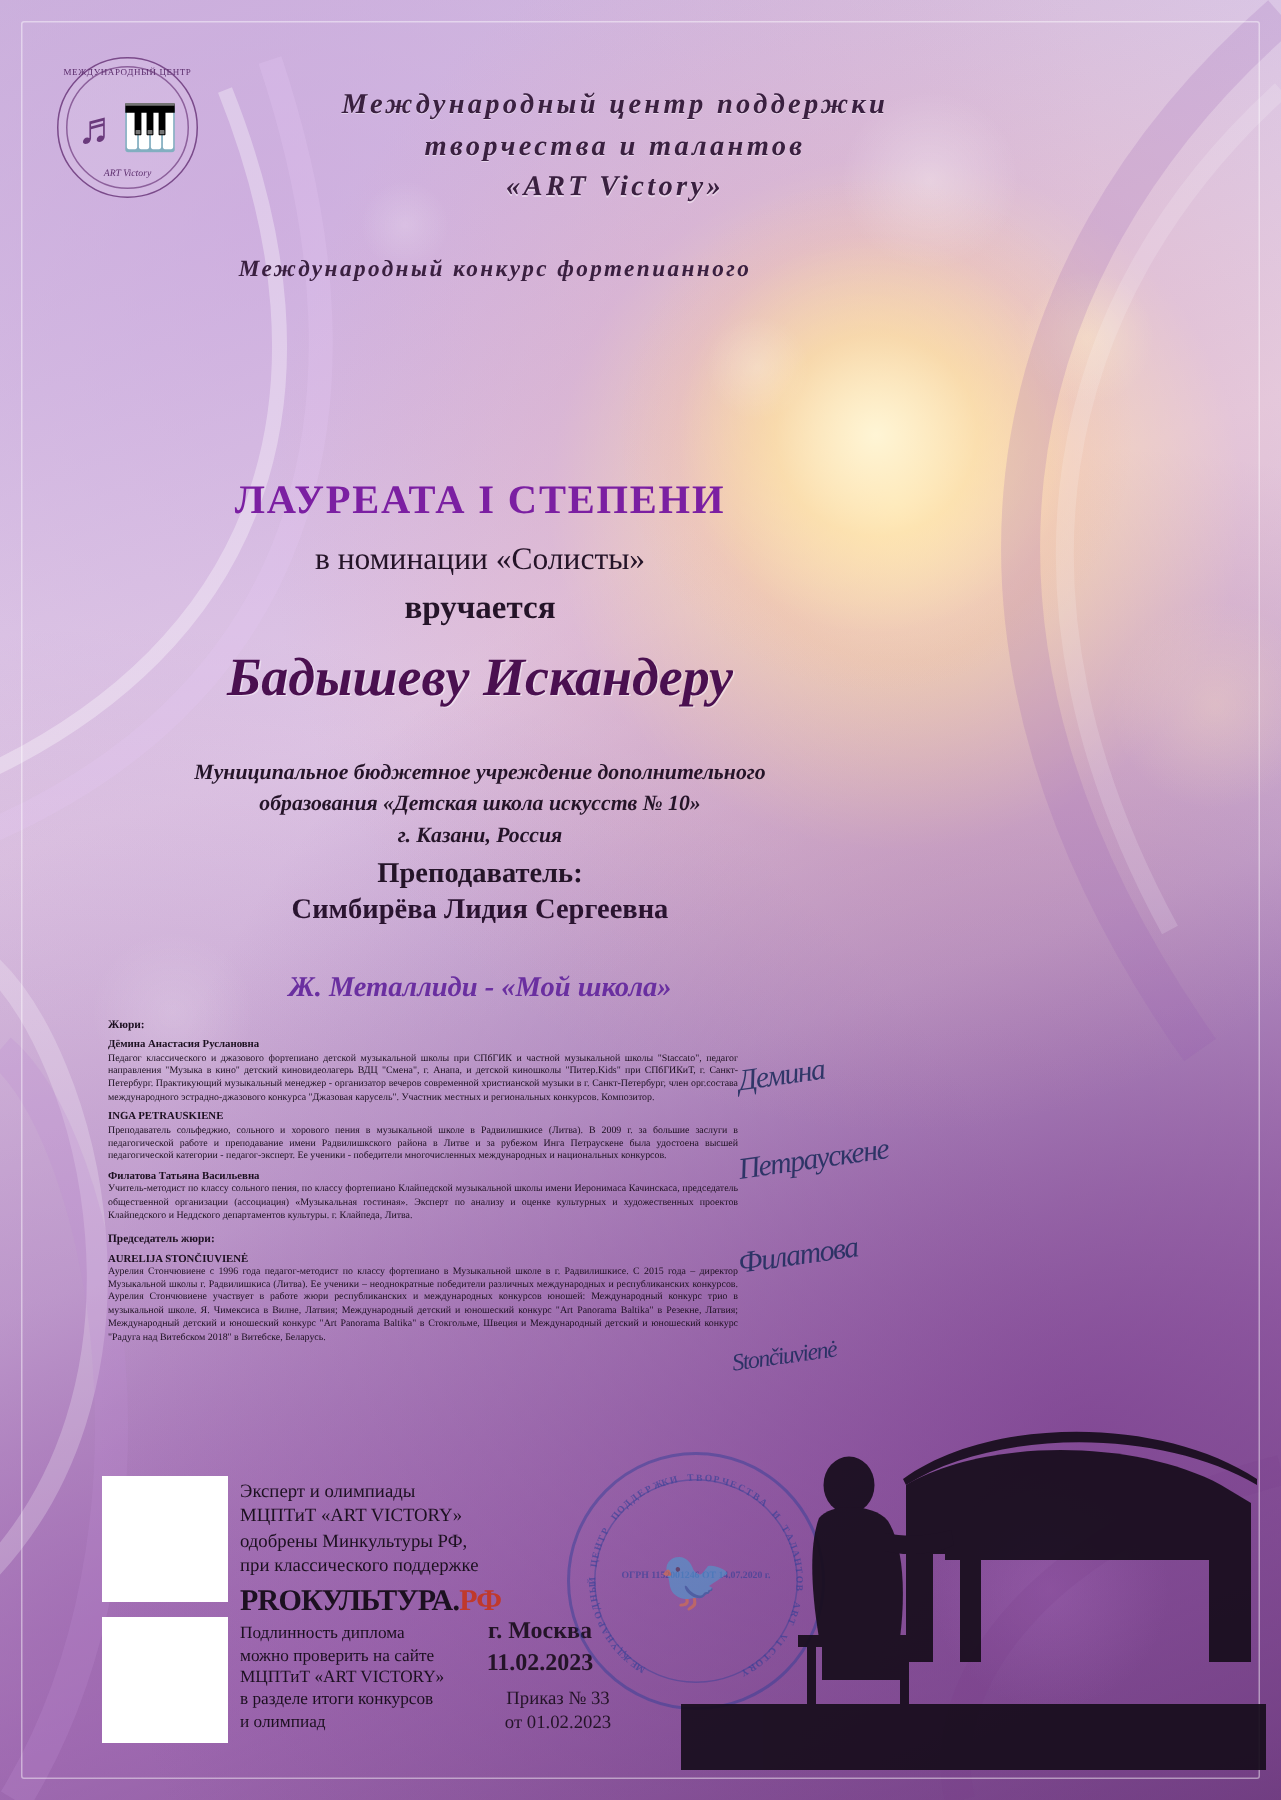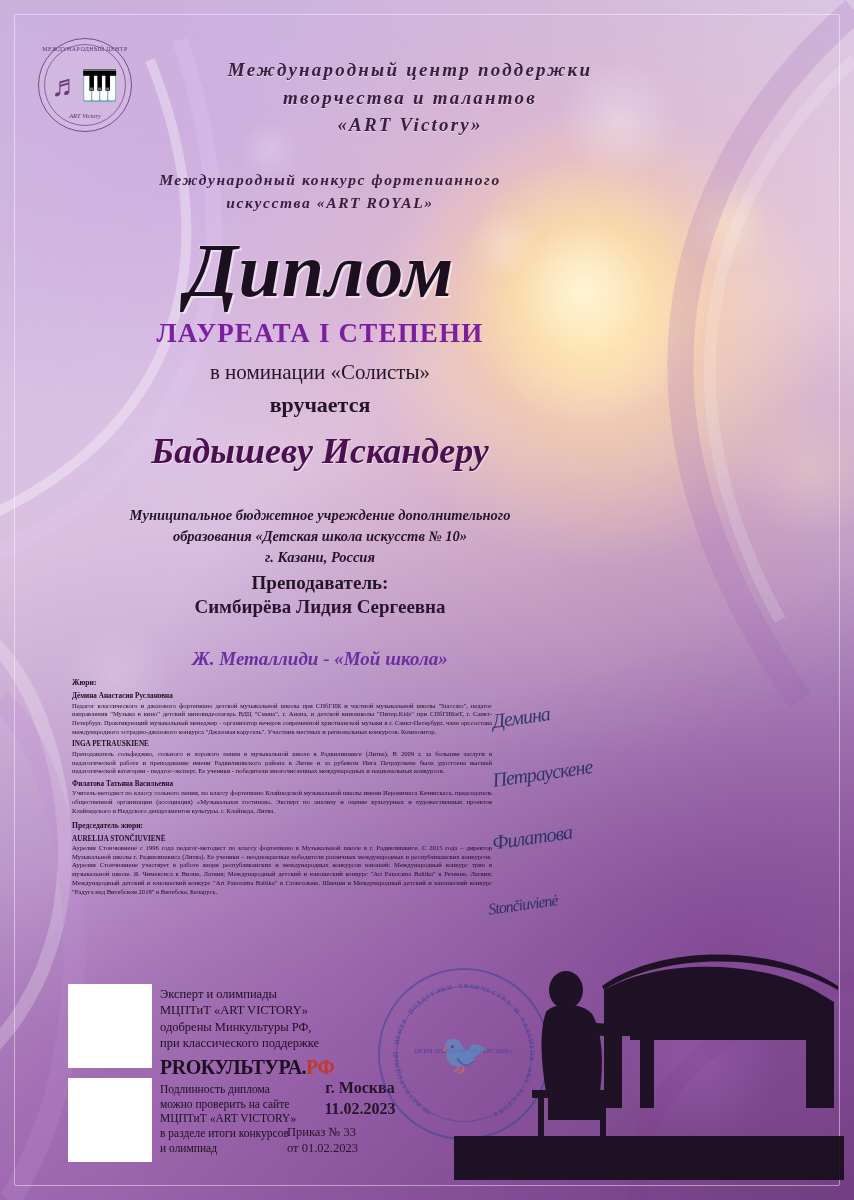--- a/index.html
+++ b/index.html
@@ -299,23 +299,23 @@
     position: absolute;
     left: 300px; top: 1078px;
     width: 120px;
     text-align: center;
     font-size: 16px;
     font-weight: bold;
     line-height: 1.3;
   }
   .order-block {
     position: absolute;
-    left: 287px; top: 1124px;
+    left: 312px; top: 1124px;
     width: 120px;
-    text-align: left;
+    text-align: center;
     font-size: 12.5px;
     line-height: 1.3;
   }
 
   
   .stamp {
     position: absolute;
     left: 378px; top: 968px;
     width: 168px; height: 168px;
     border-radius: 50%;
@@ -411,24 +411,22 @@
     </div>
 
     <div class="org-title">
       <div>Международный   центр   поддержки</div>
       <div>творчества   и   талантов</div>
       <div>«ART Victory»</div>
     </div>
 
     <div class="contest-title">
       <div>Международный   конкурс   фортепианного</div>
-      <div>искусства «ART ROYAL»</div>
     </div>
 
-    <div class="diplom">Диплом</div>
     <div class="degree">ЛАУРЕАТА I СТЕПЕНИ</div>
     <div class="nomination">в номинации «Солисты»</div>
     <div class="handed">вручается</div>
     <div class="laureate-name">Бадышеву Искандеру</div>
     <div class="institution">
       <div>Муниципальное бюджетное учреждение дополнительного</div>
       <div>образования «Детская школа искусств № 10»</div>
       <div>г. Казани, Россия</div>
     </div>
     <div class="teacher-label">Преподаватель:</div>

